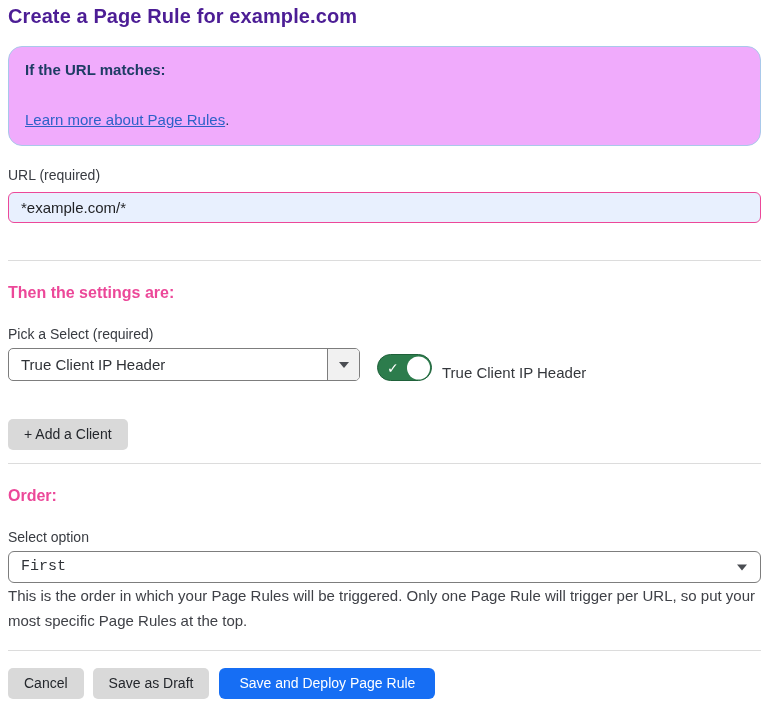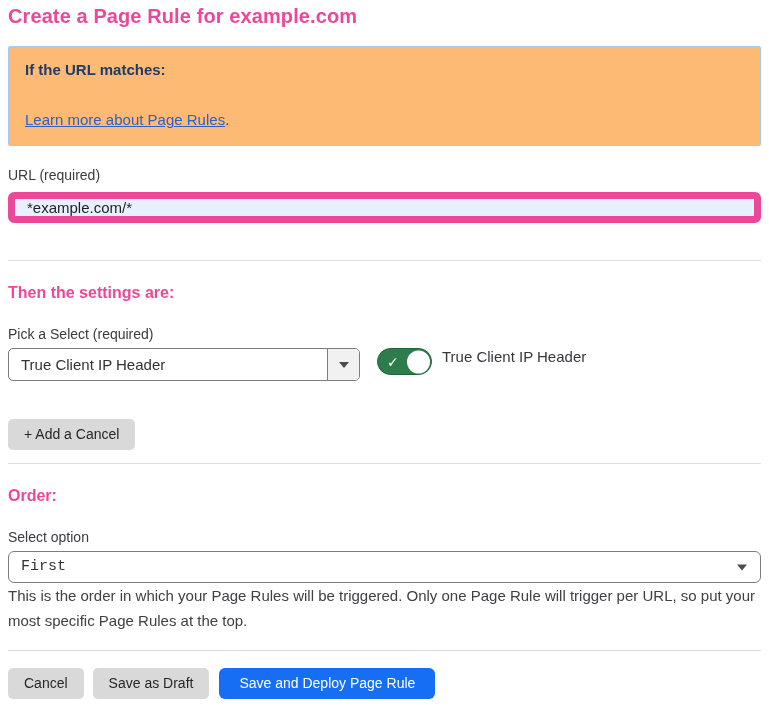--- a/index.html
+++ b/index.html
@@ -11,29 +11,29 @@
   }
   .page {
     width: 769px;
     height: 708px;
     padding: 5px 8px 8px 8px;
     overflow: hidden;
   }
   .page-title {
     font-size: 20px;
     font-weight: 700;
-    color: #ec4899;
+    color: #4c1d95;
     margin-bottom: 18px;
     letter-spacing: 0.1px;
   }
   
   .infobox {
-    background: #fdba74;
+    background: #f0abfc;
     border: 1px solid #a9c9ea;
-    border-radius: 2px;
+    border-radius: 14px;
     padding: 11px 16px 13px 16px;
     color: #1e3c64;
     font-size: 15px;
     line-height: 24px;
   }
   .infobox-heading {
     font-size: 15px;
     font-weight: 700;
     margin-bottom: 2px;
   }
@@ -47,21 +47,21 @@
     font-size: 14px;
     color: #383b41;
     margin: 21px 0 9px 0;
   }
   
   .url-input {
     display: block;
     width: 100%;
     height: 31px;
     background: #e8f0fe;
-    border: 7px solid #ec4899;
+    border: 1px solid #ec4899;
     border-radius: 6px;
     padding: 0 12px;
     font-size: 15px;
     color: #1f2023;
     font-family: "Liberation Sans", sans-serif;
     outline: none;
   }
   .divider {
     border: none;
     border-top: 1px solid #dcdcdc;
@@ -72,21 +72,21 @@
   .section-heading {
     font-size: 16px;
     font-weight: 700;
     color: #ec4899;
     margin-top: 23px;
   }
   .picker-label { margin-top: 24px; margin-bottom: 6px; }
   
   .setting-row {
     display: flex;
-    align-items: flex-start;
+    align-items: flex-end;
   }
   .setting-select {
     width: 352px;
     height: 33px;
     background: #ffffff;
     border: 1px solid #7d7d7d;
     border-radius: 5px;
     display: flex;
     align-items: stretch;
     cursor: pointer;
@@ -240,21 +240,21 @@
         <span class="caret-down"></span>
       </div>
     </div>
     <div class="toggle">
       <span class="toggle-check">✓</span>
       <span class="toggle-knob"></span>
     </div>
     <div class="toggle-label">True Client IP Header</div>
   </div>
 
-  <button class="btn btn-gray add-setting-btn">+ Add a Cancel</button>
+  <button class="btn btn-gray add-setting-btn">+ Add a Client</button>
 
   <hr class="divider divider-2">
 
   <h2 class="section-heading">Order:</h2>
 
   <div class="field-label picker-label">Select option</div>
 
   <div class="order-select">
     <div class="order-select-value">First</div>
     <span class="caret-down"></span>

